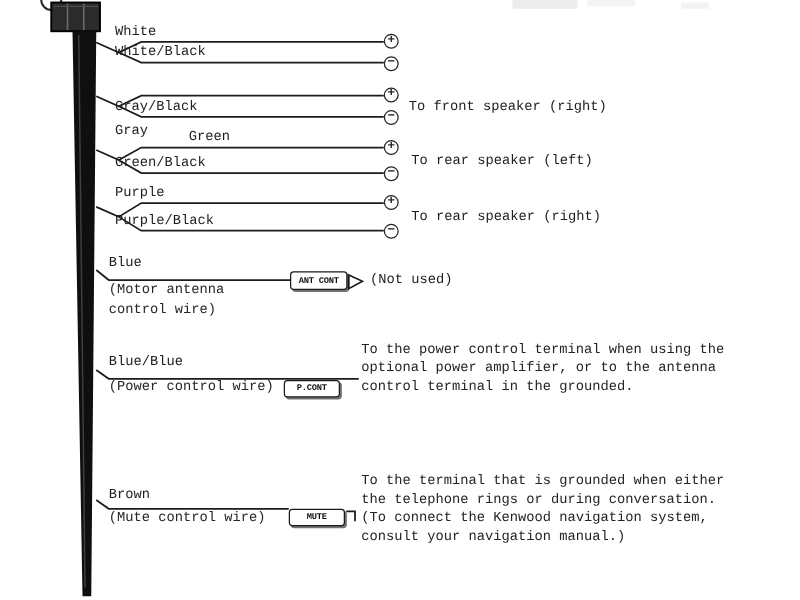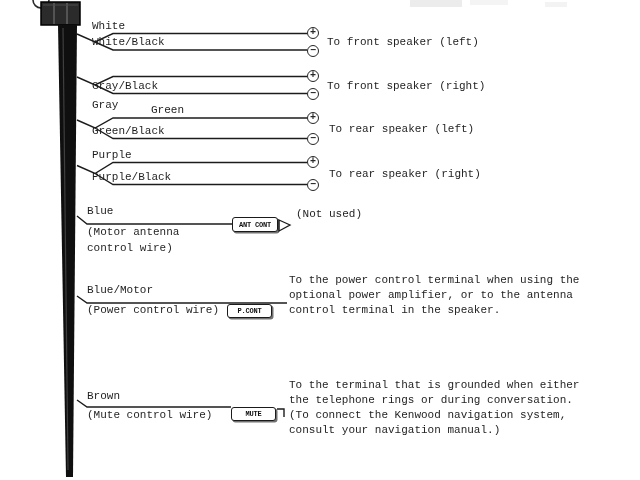--- a/index.html
+++ b/index.html
@@ -86,21 +86,20 @@
       <g>
         <path d="M277,409 H284 V417"></path>
       </g>
     </g>
   </svg>
 
   <span class="txt" style="left:92px;top:20px;">White</span>
   <span class="txt" style="left:92px;top:36px;">White/Black</span>
   <span class="terminal" style="left:307px;top:27px;">+</span>
   <span class="terminal" style="left:307px;top:45px;">−</span>
-  <span class="txt" style="left:327px;top:36px;">To front speaker (left)</span>
 
   <span class="txt" style="left:92px;top:63px;margin-top:36px;">Gray</span>
   <span class="txt" style="left:92px;top:80px;">Gray/Black</span>
   <span class="terminal" style="left:307px;top:70px;">+</span>
   <span class="terminal" style="left:307px;top:88px;">−</span>
   <span class="txt" style="left:327px;top:80px;text-align:right;">To front speaker (right)</span>
 
   <span class="txt" style="left:104px;top:104px;margin-left:47px;">Green</span>
   <span class="txt" style="left:92px;top:125px;">Green/Black</span>
   <span class="terminal" style="left:307px;top:112px;">+</span>
@@ -110,29 +109,29 @@
   <span class="txt" style="left:92px;top:149px;">Purple</span>
   <span class="txt" style="left:92px;top:171px;">Purple/Black</span>
   <span class="terminal" style="left:307px;top:156px;">+</span>
   <span class="terminal" style="left:307px;top:179px;">−</span>
   <span class="txt" style="left:329px;top:168px;">To rear speaker (right)</span>
 
   <span class="txt" style="left:87px;top:205px;">Blue</span>
   <span class="txt desc" style="left:87px;top:226px;">(Motor antenna</span>
   <span class="txt desc" style="left:87px;top:242px;">control wire)</span>
   <div class="tag" style="left:232px;top:217px;width:46px;height:15px;">ANT CONT</div>
-  <span class="txt" style="left:296px;top:208px;">(Not used)</span>
+  <span class="txt" style="left:296px;top:218px;">(Not used)</span>
 
-  <span class="txt" style="left:87px;top:284px;">Blue/Motor</span>
+  <span class="txt" style="left:87px;top:284px;">Blue/Blue</span>
   <span class="txt desc" style="left:87px;top:304px;">(Power control wire)</span>
   <div class="tag" style="left:227px;top:304px;width:45px;height:14px;">P.CONT</div>
   <div class="para" style="left:289px;top:273px;">
     <div>To the power control terminal when using the</div>
     <div>optional power amplifier, or to the antenna</div>
-    <div>control terminal in the speaker.</div>
+    <div>control terminal in the grounded.</div>
   </div>
 
   <span class="txt" style="left:87px;top:390px;">Brown</span>
   <span class="txt desc" style="left:87px;top:409px;">(Mute control wire)</span>
   <div class="tag" style="left:231px;top:407px;width:45px;height:14px;">MUTE</div>
   <div class="para" style="left:289px;top:378px;">
     <div>To the terminal that is grounded when either</div>
     <div>the telephone rings or during conversation.</div>
     <div>(To connect the Kenwood navigation system,</div>
     <div>consult your navigation manual.)</div>

